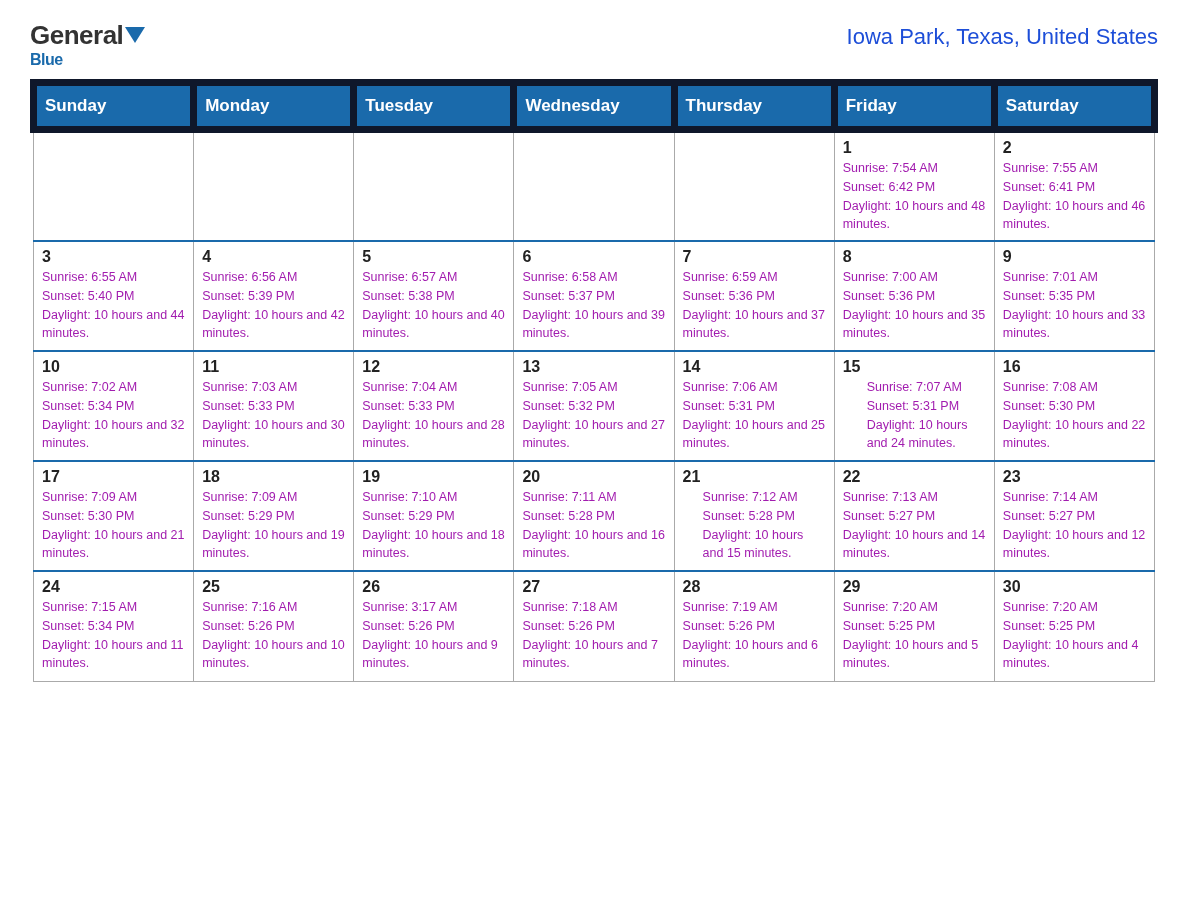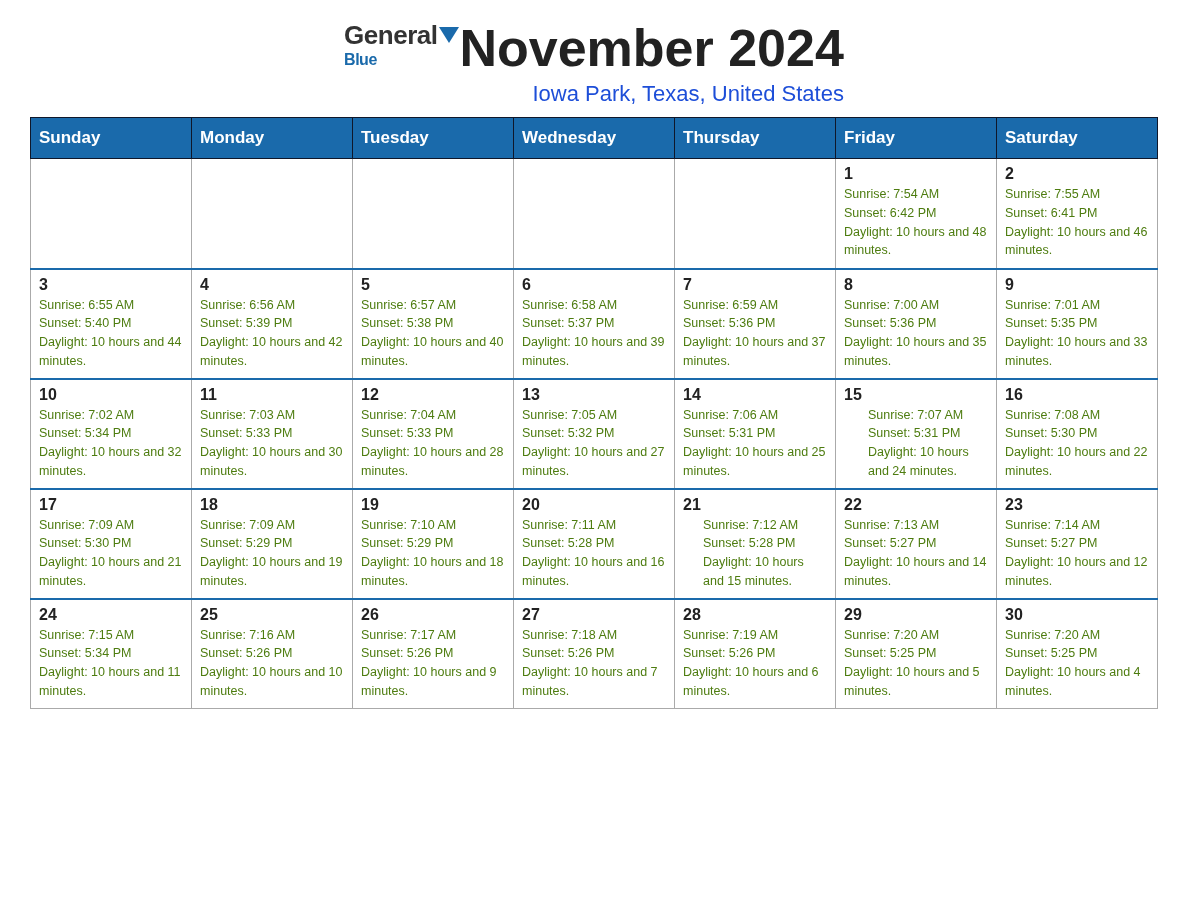--- a/index.html
+++ b/index.html
@@ -6,21 +6,21 @@
     body {
       font-family: Arial, sans-serif;
       background: #ffffff;
       width: 1188px;
       min-height: 918px;
       padding: 20px 30px;
     }
     .header {
       display: flex;
       align-items: flex-start;
-      justify-content: center;
+      justify-content: space-between;
       margin-bottom: 10px;
     }
     .logo {
       display: flex;
       flex-direction: column;
       align-items: flex-start;
     }
     .logo-general {
       font-size: 26px;
       font-weight: bold;
@@ -67,40 +67,40 @@
       border-collapse: collapse;
       margin-top: 10px;
     }
     .calendar th {
       background-color: #1a6aab;
       color: #ffffff;
       font-size: 17px;
       font-weight: bold;
       padding: 10px 8px;
       text-align: left;
-      border: 1px solid #0f172a;
+      border: 7px solid #0f172a;
     }
     .calendar td {
       border: 1px solid #aaa;
       vertical-align: top;
       padding: 6px 8px;
       width: 14.28%;
       height: 110px;
       background: #fff;
     }
     .day-num {
       font-size: 16px;
       font-weight: bold;
       color: #222;
       display: block;
       margin-bottom: 2px;
     }
     .day-info {
       font-size: 12.5px;
-      color: #4d7c0f;
+      color: #a21caf;
       line-height: 1.5;
     }
     .empty-cell {
       background: #f9f9f9;
     }
     .calendar tbody tr td {
       border-top: 2px solid #1a6aab;
     }
     .calendar tbody tr:first-child td {
       border-top: 1px solid #aaa;
@@ -113,21 +113,20 @@
   <div class="logo">
     <div class="logo-line">
       <span class="logo-general">General</span>
       <span class="logo-triangle"></span>
     </div>
     <div>
       <span class="logo-blue">Blue</span>
     </div>
   </div>
   <div class="title-section">
-    <div class="month-title">November 2024</div>
     <div class="location">Iowa Park, Texas, United States</div>
   </div>
 </div>
 
 <table class="calendar">
   <thead>
     <tr>
     <th>Sunday</th>
         <th>Monday</th>
         <th>Tuesday</th>
@@ -297,21 +296,21 @@
 Daylight: 10 hours and 11 minutes.</div>
         </td>
         <td>
           <span class="day-num">25</span>
           <div class="day-info" style="white-space: pre-line;">Sunrise: 7:16 AM
 Sunset: 5:26 PM
 Daylight: 10 hours and 10 minutes.</div>
         </td>
         <td>
           <span class="day-num">26</span>
-          <div class="day-info" style="white-space: pre-line;">Sunrise: 7:17 AM
+          <div class="day-info" style="white-space: pre-line;">Sunrise: 3:17 AM
 Sunset: 5:26 PM
 Daylight: 10 hours and 9 minutes.</div>
         </td>
         <td>
           <span class="day-num">27</span>
           <div class="day-info" style="white-space: pre-line;">Sunrise: 7:18 AM
 Sunset: 5:26 PM
 Daylight: 10 hours and 7 minutes.</div>
         </td>
         <td>

